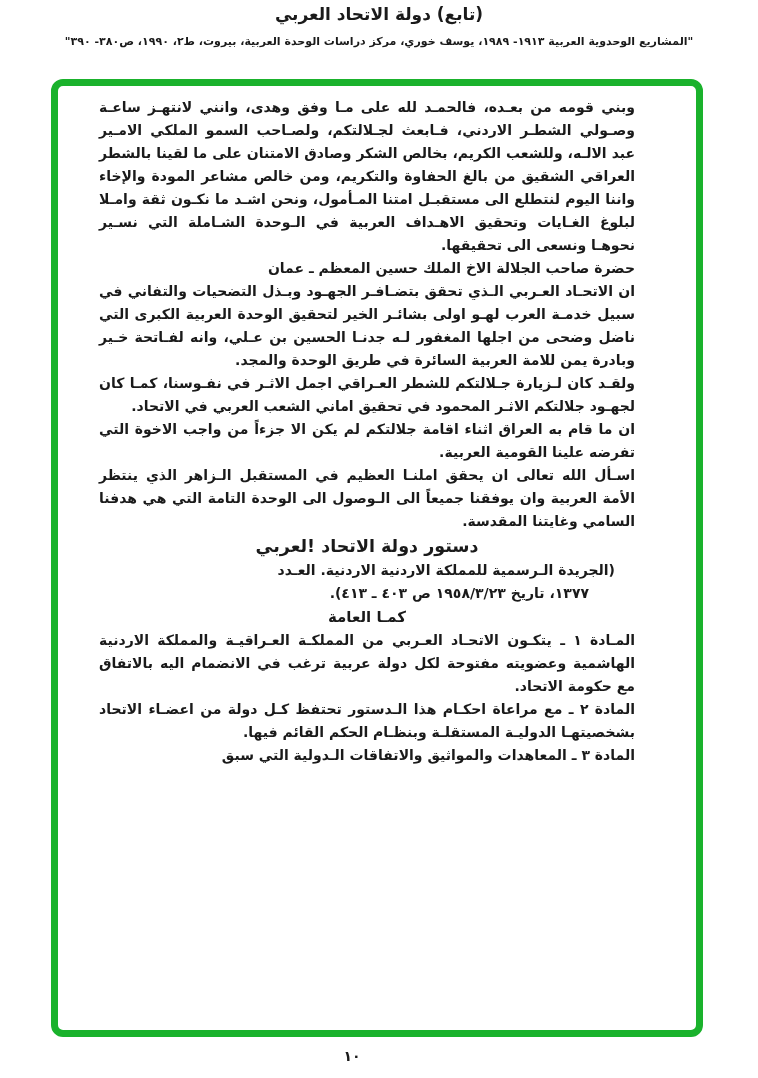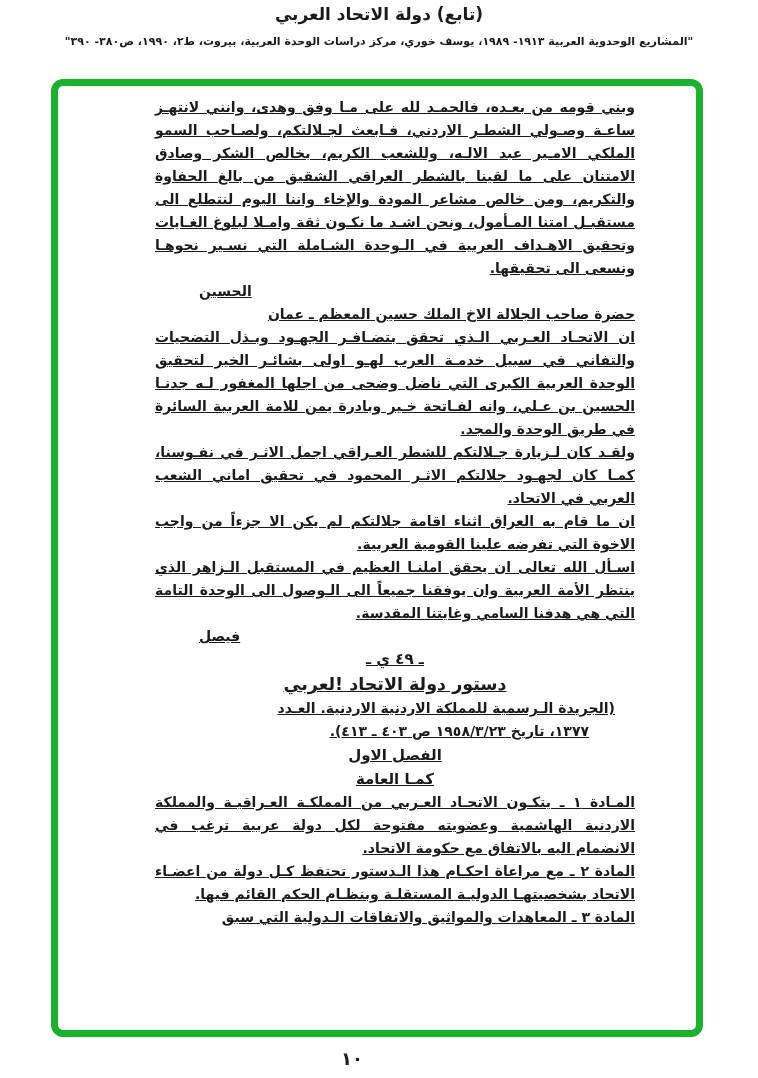--- a/index.html
+++ b/index.html
@@ -13,69 +13,65 @@
   .doc-title{font-size:17px;font-weight:bold;letter-spacing:0;}
   .doc-citation{font-size:11px;font-weight:bold;margin-top:11px;white-space:nowrap;}
   
   .green-frame{
     position:absolute;left:51px;top:79px;width:652px;height:958px;
     border:7px solid #1ab22c;border-radius:12px;box-sizing:border-box;
     background:#ffffff;
   }
   .frame-content{
     direction:rtl;box-sizing:border-box;height:100%;
-    padding:10px 61px 0 97px;overflow:hidden;
-    font-size:14px;font-weight:bold;line-height:23px;text-align:justify;text-decoration:underline;
+    padding:10px 61px 0 41px;overflow:hidden;
+    font-size:14px;font-weight:bold;line-height:23px;text-align:justify;
   }
   .frame-content p{margin:0;}
   .just{text-align:justify;}
   .right{text-align:right;}
   .signature{text-align:left;padding-left:44px;}
   .center{text-align:center;}
   .doc-num{font-size:15px;margin-top:1px;}
   .law-title{font-size:17.5px;line-height:26px;}
   .law-date{font-size:14.5px;}
   .gazette1{text-align:right;margin-top:16px;padding-right:20px;}
   .gazette2{padding-right:46px;}
   .chapter{margin-top:14px;font-size:15px;line-height:24px;}
   .section{font-size:15px;line-height:24px;}
   .article1{margin-top:10px;}
   
   .page-number{
     position:absolute;top:1048px;left:0;width:704px;text-align:center;
-    font-size:18px;font-weight:bold;direction:rtl;
+    font-size:14px;font-weight:bold;direction:rtl;
   }
 </style>
 </head>
 <body>
 
 <div class="doc-header">
   <div class="doc-title">(تابع) دولة الاتحاد العربي</div>
   <div class="doc-citation">"المشاريع الوحدوية العربية ١٩١٣- ١٩٨٩، يوسف خوري، مركز دراسات الوحدة العربية، بيروت، ط٢، ١٩٩٠، ص٣٨٠- ٣٩٠"</div>
 </div>
 
 <div class="green-frame">
   <div class="frame-content">
 
     <p class="just">وبني قومه من بعـده، فالحمـد لله على مـا وفق وهدى، وانني لانتهـز ساعـة وصـولي الشطـر الاردني، فـابعث لجـلالتكم، ولصـاحب السمو الملكي الامـير عبد الالـه، وللشعب الكريم، بخالص الشكر وصادق الامتنان على ما لقينا بالشطر العراقي الشقيق من بالغ الحفاوة والتكريم، ومن خالص مشاعر المودة والإخاء واننا اليوم لنتطلع الى مستقبـل امتنا المـأمول، ونحن اشـد ما نكـون ثقة وامـلا لبلوغ الغـايات وتحقيق الاهـداف العربية في الـوحدة الشـاملة التي نسـير نحوهـا ونسعى الى تحقيقها.</p>
-    <p class="signature">الحسين</p>
     <p class="right">حضرة صاحب الجلالة الاخ الملك حسين المعظم ـ عمان</p>
     <p class="just">ان الاتحـاد العـربي الـذي تحقق بتضـافـر الجهـود وبـذل التضحيات والتفاني في سبيل خدمـة العرب لهـو اولى بشائـر الخير لتحقيق الوحدة العربية الكبرى التي ناضل وضحى من اجلها المغفور لـه جدنـا الحسين بن عـلي، وانه لفـاتحة خـير وبادرة يمن للامة العربية السائرة في طريق الوحدة والمجد.</p>
     <p class="just">ولقـد كان لـزيارة جـلالتكم للشطر العـراقي اجمل الاثـر في نفـوسنا، كمـا كان لجهـود جلالتكم الاثـر المحمود في تحقيق اماني الشعب العربي في الاتحاد.</p>
     <p class="just">ان ما قام به العراق اثناء اقامة جلالتكم لم يكن الا جزءاً من واجب الاخوة التي تفرضه علينا القومية العربية.</p>
     <p class="just">اسـأل الله تعالى ان يحقق املنـا العظيم في المستقبل الـزاهر الذي ينتظر الأمة العربية وان يوفقنا جميعاً الى الـوصول الى الوحدة التامة التي هي هدفنا السامي وغايتنا المقدسة.</p>
-    <p class="signature">فيصل</p>
 
-    <p class="center doc-num">ـ ٤٩ ي ـ</p>
     <p class="center law-title">دستور دولة الاتحاد !لعربي</p>
 
     <p class="gazette1">(الجريدة الـرسمية للمملكة الاردنية الاردنية.  العـدد</p>
     <p class="gazette2">١٣٧٧، تاريخ ١٩٥٨/٣/٢٣ ص ٤٠٣ ـ ٤١٣).</p>
 
-    <p class="center chapter">الفصل الاول</p>
     <p class="center section">كمـا العامة</p>
 
     <p class="just article1">المـادة ١ ـ يتكـون الاتحـاد العـربي من المملكـة العـراقيـة والمملكة الاردنية الهاشمية وعضويته مفتوحة لكل دولة عربية ترغب في الانضمام اليه بالاتفاق مع حكومة الاتحاد.</p>
     <p class="just">المادة ٢ ـ مع مراعاة احكـام هذا الـدستور تحتفظ كـل دولة من اعضـاء الاتحاد بشخصيتهـا الدوليـة المستقلـة وبنظـام الحكم القائم فيها.</p>
     <p class="right">المادة ٣ ـ المعاهدات والمواثيق والاتفاقات الـدولية التي سبق</p>
 
   </div>
 </div>
 
 <div class="page-number">١٠</div>

